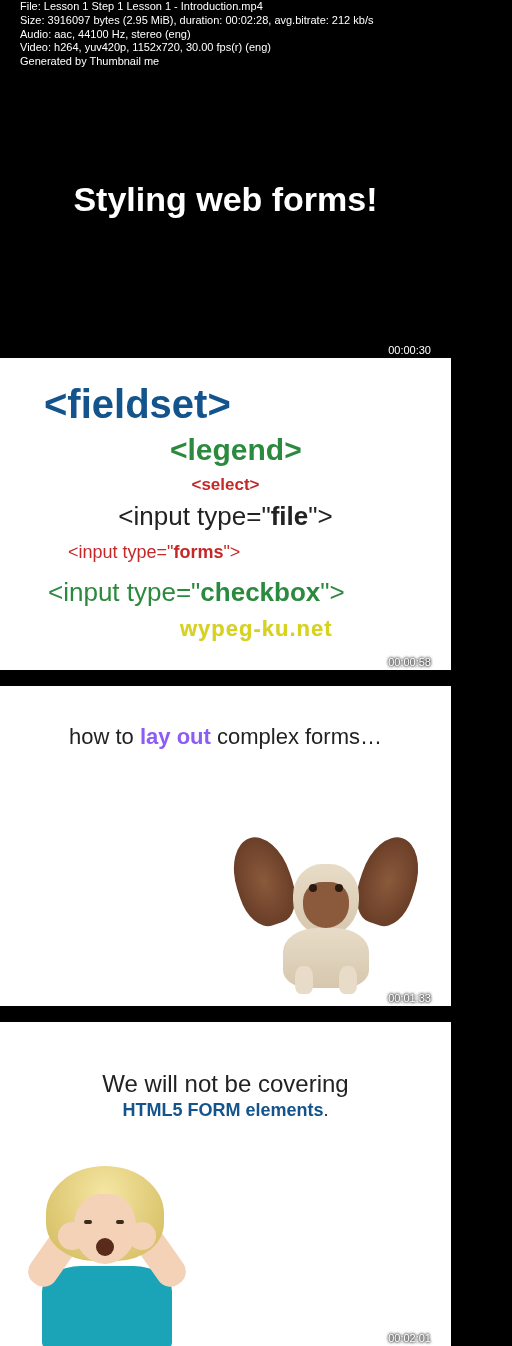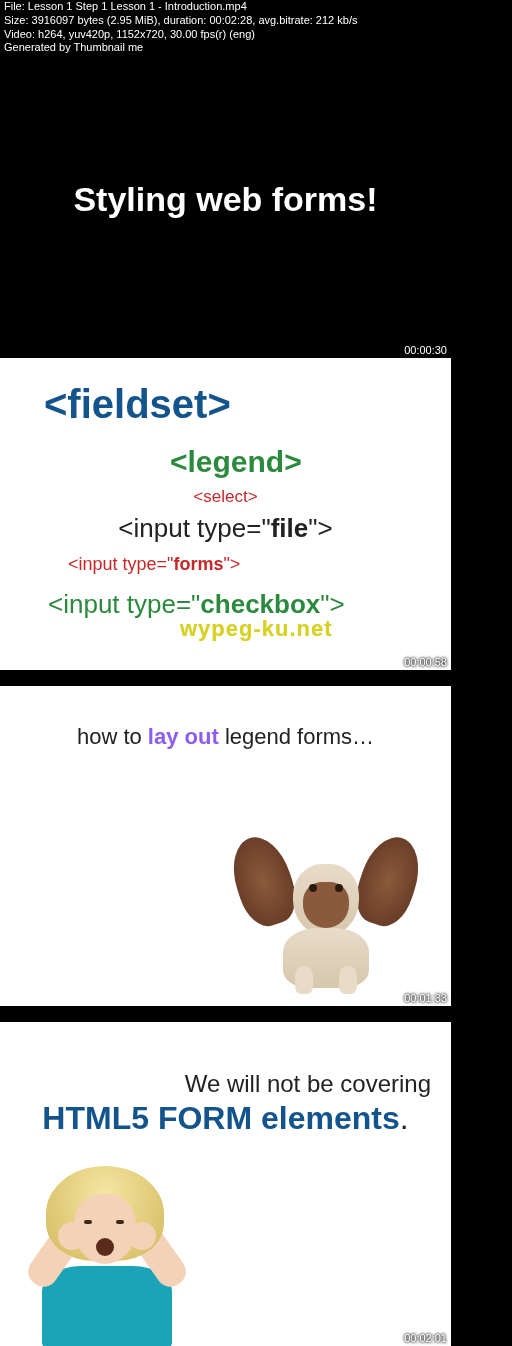--- a/index.html
+++ b/index.html
@@ -7,35 +7,35 @@
     width: 512px;
     height: 1346px;
     background: #000;
     font-family: Arial, Helvetica, sans-serif;
     position: relative;
     overflow: hidden;
   }
   .meta {
     position: absolute;
     top: 0;
-    left: 4px;
+    left: 20px;
     color: #fff;
     font-size: 11px;
     line-height: 1.25;
     z-index: 10;
     font-family: Arial, sans-serif;
   }
   .frame {
     position: absolute;
     left: 0;
     width: 451px;
   }
   .timestamp {
     position: absolute;
-    right: 4px;
+    right: 20px;
     bottom: 2px;
     color: #fff;
     font-size: 11px;
     text-shadow: 0 0 3px #000, 0 0 3px #000;
     z-index: 5;
   }
   
   .frame1 {
     top: 0;
     height: 358px;
@@ -61,26 +61,26 @@
     color: #14548c;
     font-size: 40px;
     font-weight: bold;
     margin-left: 24px;
   }
   .legend-txt {
     color: #2b8a3e;
     font-size: 30px;
     font-weight: bold;
     margin-left: 150px;
-    margin-top: 18px;
+    margin-top: 6px;
   }
   .select-txt {
     color: #c62828;
     font-size: 17px;
-    font-weight: normal;
+    font-weight: bold;
     text-align: center;
     margin-top: 8px;
   }
   .file-txt {
     color: #222;
     font-size: 26px;
     text-align: center;
     margin-top: 6px;
   }
   .file-txt .b { font-weight: bold; margin-top: 18px; }
@@ -202,27 +202,27 @@
     background: #000;
   }
   
   .frame4 {
     top: 1022px;
     height: 324px;
     background: #fff;
     padding: 48px 20px 0 20px;
   }
   .notcover-line1 {
-    text-align: right;
+    text-align: center;
     font-size: 24px;
     color: #222;
   }
   .notcover-line2 {
     text-align: center;
-    font-size: 32px;
+    font-size: 18px;
     color: #222;
     margin-top: 2px;
   }
   .notcover-line2 .b { font-weight: bold; color: #14548c; }
   .woman {
     position: absolute;
     left: 12px;
     bottom: 0;
     width: 190px;
     height: 180px;
@@ -274,20 +274,21 @@
   }
   .woman .hand-l { left:46px; }
   .woman .hand-r { right:46px; }
 </style>
 </head>
 <body>
 
 <div class="meta">
   <div>File: Lesson 1 Step 1 Lesson 1 - Introduction.mp4</div>
   <div>Size: 3916097 bytes (2.95 MiB), duration: 00:02:28, avg.bitrate: 212 kb/s</div>
+  <div>Audio: aac, 44100 Hz, stereo (eng)</div>
   <div>Video: h264, yuv420p, 1152x720, 30.00 fps(r) (eng)</div>
   <div>Generated by Thumbnail me</div>
 </div>
 
 <div class="frame frame1">
   <div class="title">Styling web forms!</div>
   <div class="timestamp">00:00:30</div>
 </div>
 
 <div class="frame frame2">
@@ -304,21 +305,21 @@
     <span>&lt;input type="</span><span class="b">checkbox</span><span>"&gt;</span>
   </div>
   <div class="watermark">wypeg-ku.net</div>
   <div class="timestamp">00:00:58</div>
 </div>
 
 <div class="gap1"></div>
 
 <div class="frame frame3">
   <div class="layout-txt">
-    <span>how to </span><span class="b">lay out</span><span> legend forms…</span>
+    <span>how to </span><span class="b">lay out</span><span> complex forms…</span>
   </div>
   <div class="dog">
     <div class="ear-l"></div>
     <div class="ear-r"></div>
     <div class="head"></div>
     <div class="face"></div>
     <div class="eyes"></div>
     <div class="body"></div>
   </div>
   <div class="timestamp">00:01:33</div>

